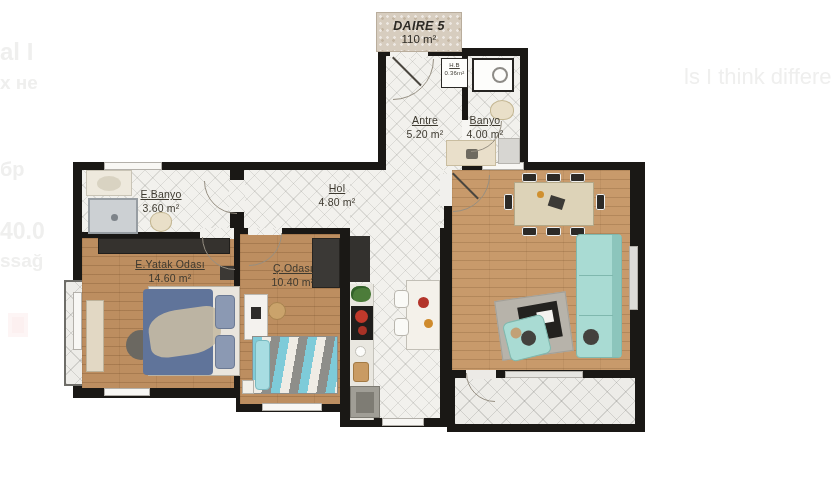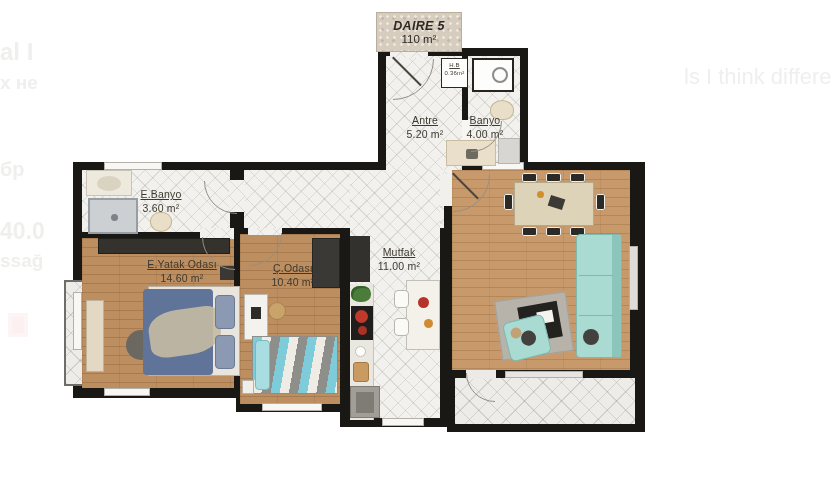--- a/index.html
+++ b/index.html
@@ -201,26 +201,26 @@
       <span class="ar">5.20 m²</span>
   </div>
   <div class="rl" style="left:448px;top:114px;width:74px;">
     <span class="nm">Banyo</span>
       <span class="ar">4.00 m²</span>
   </div>
   <div class="rl" style="left:118px;top:188px;width:86px;">
     <span class="nm">E.Banyo</span>
       <span class="ar">3.60 m²</span>
   </div>
-  <div class="rl" style="left:124px;top:258px;width:116px;">
+  <div class="rl" style="left:300px;top:182px;width:74px;">
+    <span class="nm">Hol</span>
+      <span class="ar">4.80 m²</span>
+  </div>
+  <div class="rl" style="left:112px;top:258px;width:116px;">
     <span class="nm">E.Yatak Odası</span>
       <span class="ar">14.60 m²</span>
   </div>
   <div class="rl" style="left:246px;top:262px;width:94px;">
     <span class="nm">Ç.Odası</span>
       <span class="ar">10.40 m²</span>
   </div>
-  <div class="rl" style="left:358px;top:246px;width:82px;">
-    <span class="nm">Mutfak</span>
-      <span class="ar">11.00 m²</span>
-  </div>
 
 </div>
 
 </body></html>

